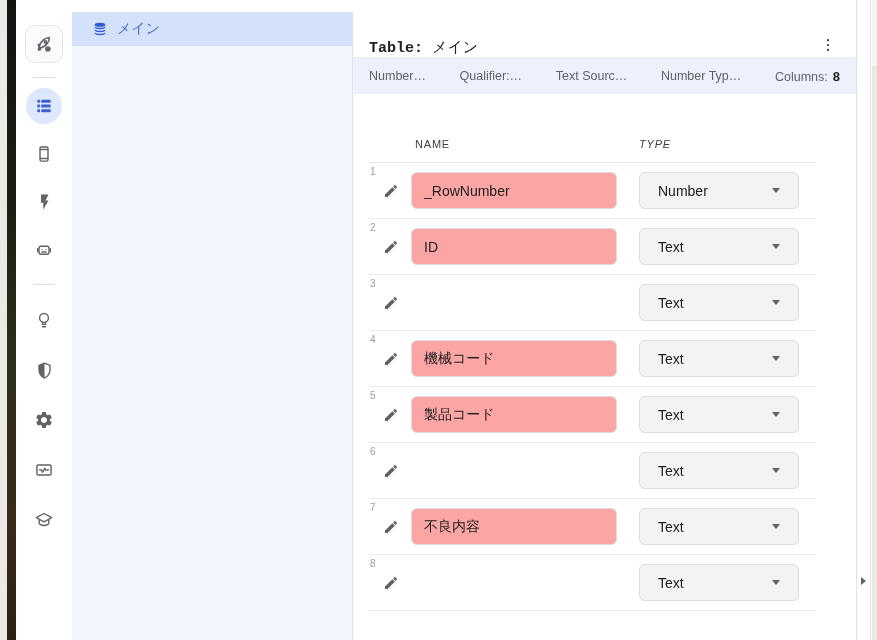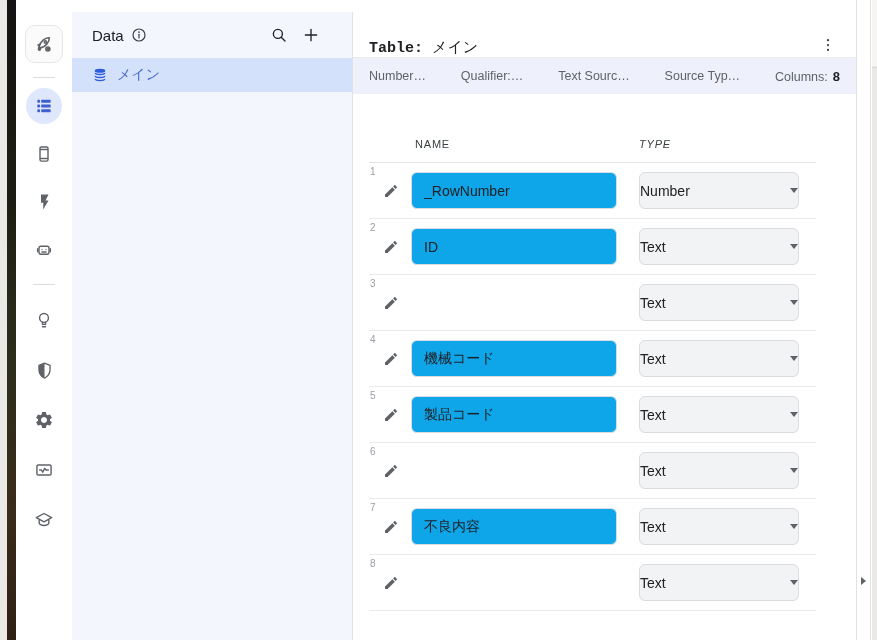--- a/index.html
+++ b/index.html
@@ -50,26 +50,26 @@
 
   .cols-table { padding:44px 0 0 16px; width:463px; }
   .cols-head { position:relative; height:14px; }
   .col-h { position:absolute; top:0; font-size:11px; font-weight:500; letter-spacing:.8px; color:#3c4043; }
   .col-h.name { left:0;padding-left:46px; } .col-h.type { left:270px;font-style:italic; }
   .head-rule { width:447px; height:1px; background:#e4e4e4; margin-top:10px; }
   .rows { width:447px; }
   .crow { position:relative; height:56px; border-bottom:1px solid #e8eaed; }
   .rownum { position:absolute; left:1px; top:3px; font-size:10px; color:#9aa0a6; }
   .pencil { position:absolute; left:14px; top:50%; transform:translateY(-50%); display:flex; cursor:pointer; }
-  .name-input { position:absolute; left:42px; top:9px; width:206px; height:37px; background:#0ea5e9;
+  .name-input { position:absolute; left:42px; top:9px; width:206px; height:37px; background:#fca5a5;
     border:1px solid #dadce0; border-radius:6px; font-family:"Liberation Sans",sans-serif;
     font-size:14px; color:#202124; padding:0 12px; outline:none; }
   .type-select { position:absolute; left:270px; top:9px; width:160px; height:37px; background:#f1f3f4;
     border:1px solid #dadce0; border-radius:6px; display:flex; align-items:center; justify-content:space-between;
-    padding:0 0; font-size:14px; color:#202124; cursor:pointer; }
+    padding:0 18px; font-size:14px; color:#202124; cursor:pointer; }
   .caret { width:0; height:0; border-left:4.5px solid transparent; border-right:4.5px solid transparent; border-top:5.5px solid #5f6368; }
 
   
   .right-gutter { position:absolute; left:856px; top:0; width:15px; height:640px; background:#fff;
     border-left:1px solid #e2e2e2; border-right:1px solid #e2e2e2; }
   .expand-arrow { position:absolute; left:4px; top:577px; width:0; height:0; cursor:pointer;
     border-top:4.5px solid transparent; border-bottom:4.5px solid transparent; border-left:5.5px solid #5f6368; }
   .right-edge { position:absolute; left:872px; top:0; width:5px; height:640px;
     background:linear-gradient(180deg,#f6f5f3 0,#f6f5f3 66px,#dcdbd8 67px,#ebe9e6 69px,#ebe9e6 100%); }
 </style>
@@ -199,43 +199,20 @@
         <svg class="ico" width="20" height="20" viewBox="0 0 24 24" fill="none" stroke="#5f6368" stroke-width="1.7" stroke-linejoin="round">
           <path d="M12 4.2 2.8 9.2 12 14.2l9.2-5L12 4.2z"></path>
           <path d="M6.2 11.6v4.1c0 1.4 2.6 2.9 5.8 2.9s5.8-1.5 5.8-2.9v-4.1"></path>
         </svg>
       </span>
         </span>
     </div>
   </nav>
 
   <section class="data-panel">
-    <div class="dp-header">
-      <span class="dp-title">Data</span>
-      <span class="dp-info">
-        <svg class="ico" width="16" height="16" viewBox="0 0 24 24" fill="none" stroke="#3c4043" stroke-width="1.8" stroke-linecap="round">
-          <circle cx="12" cy="12" r="9"></circle>
-            <line x1="12" y1="11" x2="12" y2="16.5"></line>
-            <circle cx="12" cy="7.7" r="0.4" fill="#3c4043"></circle>
-        </svg>
-      </span>
-      <span class="dp-spacer"></span>
-      <span class="dp-icon">
-        <svg class="ico" width="18" height="18" viewBox="0 0 24 24" fill="none" stroke="#202124" stroke-width="1.8" stroke-linecap="round">
-          <circle cx="10.5" cy="10.5" r="6"></circle>
-            <line x1="15" y1="15" x2="20" y2="20"></line>
-        </svg>
-      </span>
-      <span class="dp-icon">
-        <svg class="ico" width="18" height="18" viewBox="0 0 24 24" fill="none" stroke="#202124" stroke-width="1.8" stroke-linecap="round">
-          <line x1="12" y1="4.5" x2="12" y2="19.5"></line>
-            <line x1="4.5" y1="12" x2="19.5" y2="12"></line>
-        </svg>
-      </span>
-    </div>
 
     <div class="table-item selected">
       <span>
         <svg class="ico" width="16" height="16" viewBox="0 0 24 24" fill="#2c5cd6">
           <ellipse cx="12" cy="5.6" rx="8" ry="3"></ellipse>
           <path d="M4 9.2c0 1.7 3.6 3 8 3s8-1.3 8-3v-1c-1.5 1.3-4.4 2-8 2s-6.5-.7-8-2v1z"></path>
           <path d="M4 13.8c0 1.7 3.6 3 8 3s8-1.3 8-3v-1c-1.5 1.3-4.4 2-8 2s-6.5-.7-8-2v1z"></path>
           <path d="M4 18.4c0 1.7 3.6 3 8 3s8-1.3 8-3v-1c-1.5 1.3-4.4 2-8 2s-6.5-.7-8-2v1z"></path>
         </svg>
       </span>
@@ -255,21 +232,21 @@
           </svg>
         </span>
       </span>
     </div>
 
     <div class="summary-bar">
 
       <span class="summary-field">Number…</span>
         <span class="summary-field">Qualifier:…</span>
         <span class="summary-field">Text Sourc…</span>
-        <span class="summary-field">Source Typ…</span>
+        <span class="summary-field">Number Typ…</span>
         <span class="summary-columns"><span>Columns:</span><b>8</b></span>
     </div>
 
     <div class="cols-table">
       <div class="cols-head">
         <span class="col-h name">NAME</span>
         <span class="col-h type">TYPE</span>
       </div>
       <div class="head-rule"></div>
       <div class="rows">

